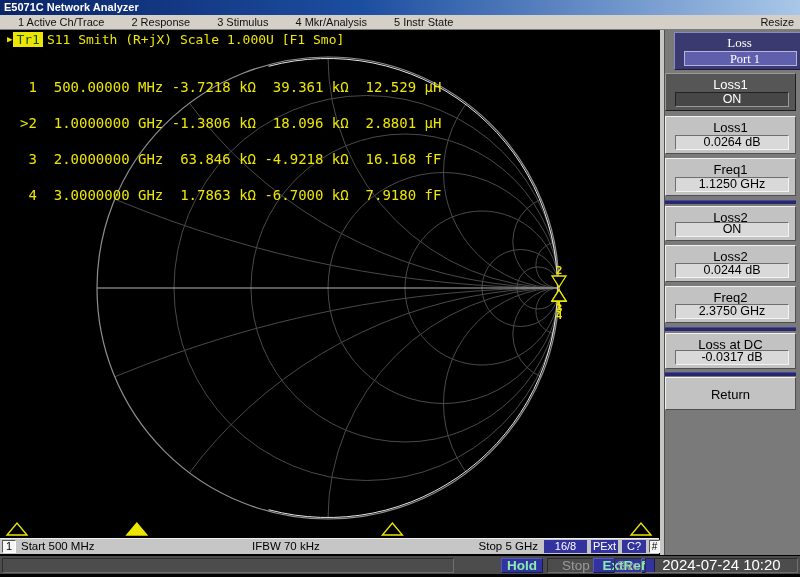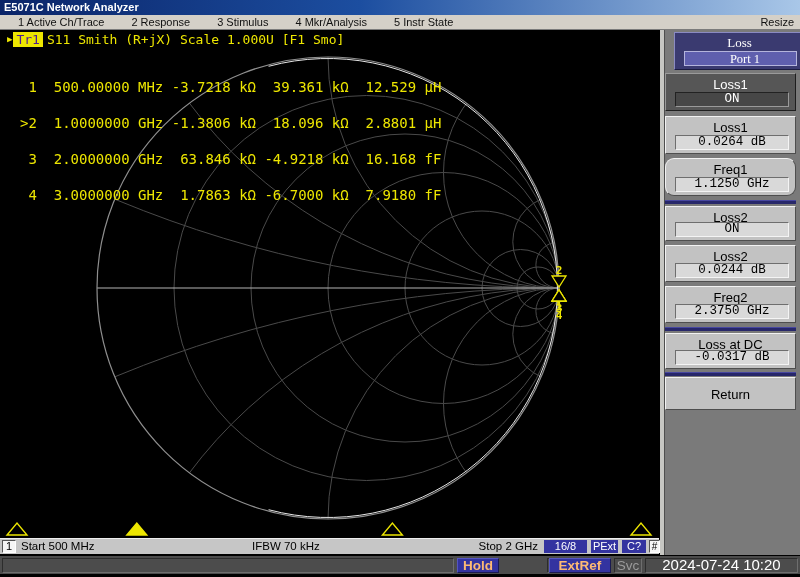--- a/index.html
+++ b/index.html
@@ -13,38 +13,38 @@
   .menubar{position:absolute;left:0;top:15px;width:800px;height:15px;background:#d4d0c8;
     border-bottom:1px solid #7b7b7b;box-sizing:border-box;font-size:11px;color:#111;line-height:14px;}
   .menubar .mitem{display:inline-block;padding:0 9px 0 6px;cursor:default;margin-left:12px;}
   .menubar .resize{position:absolute;right:6px;top:0;}
   
   .chart-area{position:absolute;left:0;top:30px;width:657px;height:508px;background:#000;}
   #smith-svg{position:absolute;left:0;top:0;}
   .trace-line{position:absolute;left:7px;top:2px;height:14px;display:flex;align-items:center;
     font-family:"DejaVu Sans Mono",monospace;font-size:13px;color:#ede600;white-space:pre;}
   .trace-line .arrow{font-size:9px;margin-right:1px;}
-  .trace-line .trbadge{background:#ede600;color:#4c1d95;padding:0 3px;margin-right:4px;}
+  .trace-line .trbadge{background:#ede600;color:#14532d;padding:0 3px;margin-right:4px;}
   .marker-table{position:absolute;left:20px;top:27px;font-family:"DejaVu Sans Mono",monospace;
     font-size:14px;line-height:12px;color:#ede600;white-space:pre;}
   
   .sidebar{position:absolute;left:660px;top:30px;width:140px;height:525px;background:#7a7a7a;box-sizing:border-box;}
   .splitter{position:absolute;left:0;top:0;width:4px;height:525px;background:#c6c6c2;border-right:1px solid #4e4e4e;}
   .sb-col{position:absolute;left:5px;top:0;width:131px;}
   .sb-header{position:absolute;left:9px;width:131px;height:38px;background:#3a3a70;
     border:1px solid;border-color:#8a8ac2 #1c1c40 #1c1c40 #8a8ac2;box-sizing:border-box;font-family:Liberation Serif, serif;}
   .sb-header .htitle{display:block;text-align:center;color:#fff;font-size:13px;padding-top:2px;}
   .sb-header .portbtn{position:absolute;left:9px;right:7px;bottom:3px;height:15px;background:#5f5fae;
     border:1px solid #b4b4dc;color:#fff;font-size:12.5px;line-height:14px;text-align:center;box-sizing:border-box;padding-left:9px;}
   .skey{position:absolute;left:0;width:131px;background:#c2c2c2;
     border:1px solid;border-color:#f2f2f2 #4e4e4e #4e4e4e #f2f2f2;box-sizing:border-box;cursor:default;}
   .skey .klabel{display:block;text-align:center;font-size:13px;color:#000;padding-top:3px;}
   .skey .kvalue{position:absolute;left:9px;right:6px;bottom:3px;height:15px;background:#d9d9d9;
     border:1px solid;border-color:#6e6e6e #f4f4f4 #f4f4f4 #6e6e6e;box-sizing:border-box;
-    font-size:12.5px;line-height:13px;text-align:center;color:#000;font-family:Liberation Mono, monospace;}
+    font-size:12.5px;line-height:13px;text-align:center;color:#000;}
   .skey.dark{background:#565656;border-color:#9a9a9a #1e1e1e #1e1e1e #9a9a9a;}
   .skey.dark .klabel{color:#fff;}
   .skey.dark .kvalue{background:#474747;border-color:#222 #9a9a9a #9a9a9a #222;color:#fff;}
   .skey.return .klabel{padding-top:9px;}
   .sb-sep{position:absolute;left:0;width:131px;height:3px;background:#27276a;border-top:1px solid #4747a0;}
   
   .statusbar{position:absolute;left:0;top:538px;width:659px;height:16px;background:#c6c6c6;
     border-top:1px solid #eee;box-sizing:border-box;font-size:11.5px;color:#000;}
   .statusbar .chbox{position:absolute;left:2px;top:1px;width:14px;height:13px;background:#f6f6f6;
     border:1px solid;border-color:#555 #fff #fff #555;box-sizing:border-box;text-align:center;line-height:11px;font-size:11px;}
@@ -52,21 +52,21 @@
   .statusbar .ifbw{position:absolute;left:252px;top:1px;}
   .statusbar .stop{position:absolute;left:478px;top:1px;width:60px;text-align:right;}
   .sbadge{position:absolute;top:1px;height:13px;background:#3333a0;color:#fff;text-align:center;
     line-height:13px;font-size:11px;}
   .statusbar .hashbox{position:absolute;left:649px;top:1px;width:11px;height:13px;background:#f6f6f6;
     border:1px solid;border-color:#555 #fff #fff #555;box-sizing:border-box;text-align:center;line-height:11px;font-size:10px;}
   
   .bottombar{position:absolute;left:0;top:555px;width:800px;height:19px;background:#4c4c4c;border-top:1px solid #000;box-sizing:border-box;}
   .bcell{position:absolute;top:2px;height:15px;border:1px solid;border-color:#2c2c2c #6e6e6e #6e6e6e #2c2c2c;
     box-sizing:border-box;text-align:center;line-height:13px;font-size:13.5px;color:#9b9b9b;}
-  .bcell.blue{background:#3333a0;color:#fdba74;font-weight:bold;border-color:#5555c0 #1a1a50 #1a1a50 #5555c0;}
+  .bcell.blue{background:#3333a0;color:#86efac;font-weight:bold;border-color:#5555c0 #1a1a50 #1a1a50 #5555c0;margin-left:44px;}
   .bcell.date{color:#fff;font-size:15px;line-height:12px;}
 </style>
 </head>
 <body>
 
 <div class="screen">
 
   <div class="titlebar">
     <span>E5071C Network Analyzer</span>
   </div>
@@ -141,21 +141,21 @@
       </div>
 
       <div class="skey dark" style="top:43px;height:38px;">
         <span class="klabel">Loss1</span>
         <span class="kvalue">ON</span>
       </div>
       <div class="skey" style="top:86px;height:38px;">
         <span class="klabel">Loss1</span>
         <span class="kvalue">0.0264 dB</span>
       </div>
-      <div class="skey" style="top:128px;height:38px;border-radius:9px;">
+      <div class="skey" style="top:128px;height:38px;">
         <span class="klabel">Freq1</span>
         <span class="kvalue">1.1250 GHz</span>
       </div>
 
       <div class="sb-sep" style="top:170px;"></div>
 
       <div class="skey" style="top:176px;height:35px;">
         <span class="klabel">Loss2</span>
         <span class="kvalue">ON</span>
       </div>
@@ -180,21 +180,21 @@
       <div class="skey return" style="top:347px;height:33px;">
         <span class="klabel">Return</span>
       </div>
     </div>
   </div>
 
   <div class="statusbar">
     <span class="chbox">1</span>
     <span class="start">Start 500 MHz</span>
     <span class="ifbw">IFBW 70 kHz</span>
-    <span class="stop">Stop 2 GHz</span>
+    <span class="stop">Stop 5 GHz</span>
     <span class="sbadge" style="left:544px;width:43px;">16/8</span>
     <span class="sbadge" style="left:591px;width:27px;">PExt</span>
     <span class="sbadge" style="left:622px;width:24px;">C?</span>
     <span class="hashbox">#</span>
   </div>
 
   <div class="bottombar">
     <span class="bcell" style="left:2px;width:452px;"></span>
     <span class="bcell blue" style="left:457px;width:42px;">Hold</span>
     <span class="bcell" style="left:503px;width:58px;margin-left:44px;">Stop</span>

